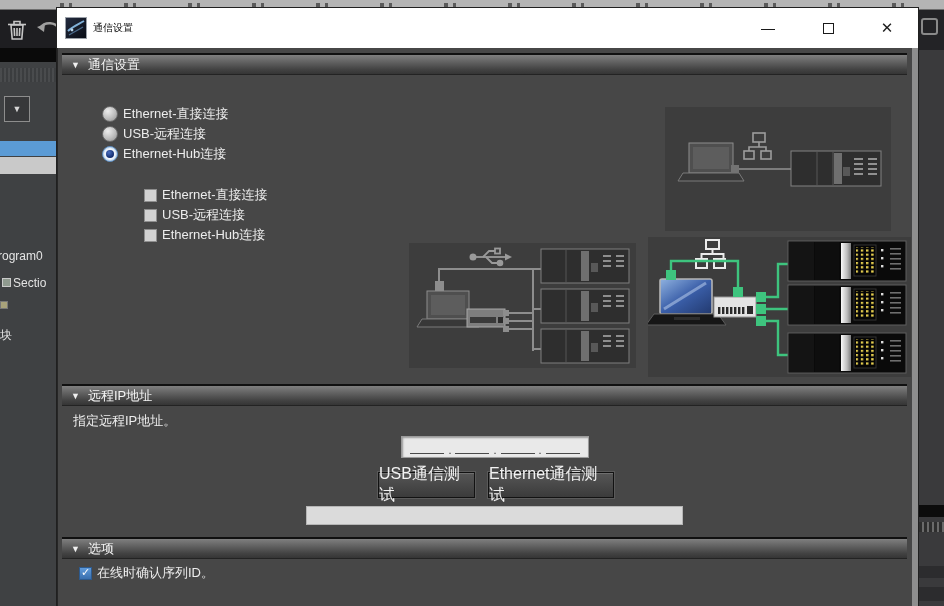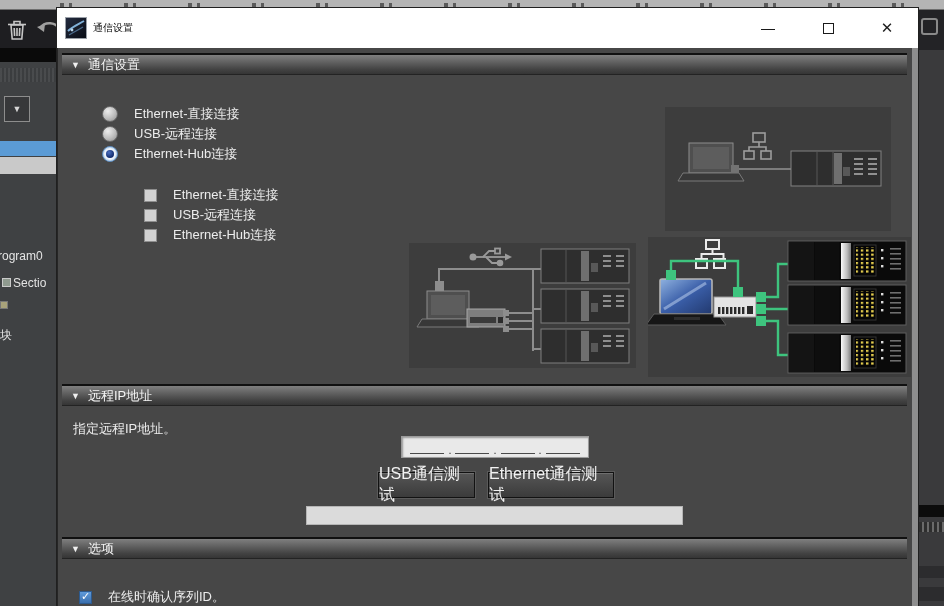--- a/index.html
+++ b/index.html
@@ -68,21 +68,21 @@
 
   .sec-header { position:absolute; left:4px; width:845px; height:22px;
     background:linear-gradient(#7f7f7f,#5f5f5f 40%,#434343 75%,#353535);
     border-top:2px solid #101010; border-bottom:1px solid #232323;
     display:flex; align-items:center; gap:8px; padding-left:9px;
     color:#f4f4f4; font-size:13px; }
   .sec-header .tri { font-size:9px; color:#f0f0f0; }
 
   .txt { position:absolute; color:#ececec; font-size:13px; white-space:nowrap; }
 
-  .opt-row { position:absolute; display:flex; align-items:center; gap:16px; height:18px; }
+  .opt-row { position:absolute; display:flex; align-items:center; gap:5px; height:18px; }
   .radio { width:16px; height:16px; border-radius:50%; border:1px solid #6b6b6b; position:relative;
     background:radial-gradient(circle at 35% 30%, #ececec, #bdbdbd 55%, #8e8e8e); }
   .radio.on { background:#eef4fb; border:1px solid #5988bb;
     box-shadow:inset 0 0 0 1px #bcd6ef; }
   .radio.on::after { content:""; position:absolute; inset:3px; border-radius:50%;
     background:radial-gradient(circle at 38% 32%, #4a6fc0, #122c6e 70%); }
   .cbx { width:13px; height:13px; background:#d2d2d2; border:1px solid #8e8e8e; position:relative;
     display:flex; align-items:center; justify-content:center; }
   .cbx.on { background:linear-gradient(#5f9ada,#3a6fae); border:1px solid #2d5a8e;
     color:#fff; font-size:11px; font-weight:bold; }
@@ -448,21 +448,21 @@
             </g>
           </g>
         </svg>
       </div>
 
       <div class="sec-header" style="top:336px">
         <span class="tri">▼</span>
         <span>远程IP地址</span>
       </div>
 
-      <div class="txt" style="left:15px;top:372px">指定远程IP地址。</div>
+      <div class="txt" style="left:15px;top:364px">指定远程IP地址。</div>
 
       <div class="ip-field">
         <span class="ip-seg"></span>
         <span class="ip-dot">.</span>
         <span class="ip-seg"></span>
         <span class="ip-dot">.</span>
         <span class="ip-seg"></span>
         <span class="ip-dot">.</span>
         <span class="ip-seg"></span>
       </div>
@@ -470,20 +470,20 @@
       <div class="btn" style="left:320px;top:424px;width:97px">USB通信测试</div>
       <div class="btn" style="left:430px;top:424px;width:126px">Ethernet通信测试</div>
 
       <div class="status-bar"></div>
 
       <div class="sec-header" style="top:489px">
         <span class="tri">▼</span>
         <span>选项</span>
       </div>
 
-      <div class="opt-row" style="left:21px;top:540px">
+      <div class="opt-row" style="left:21px;top:516px">
         <div class="cbx on"></div>
         <div class="txt" style="position:static">在线时确认序列ID。</div>
       </div>
 
     </div>
   </div>
 </div>
 
 </body></html>

